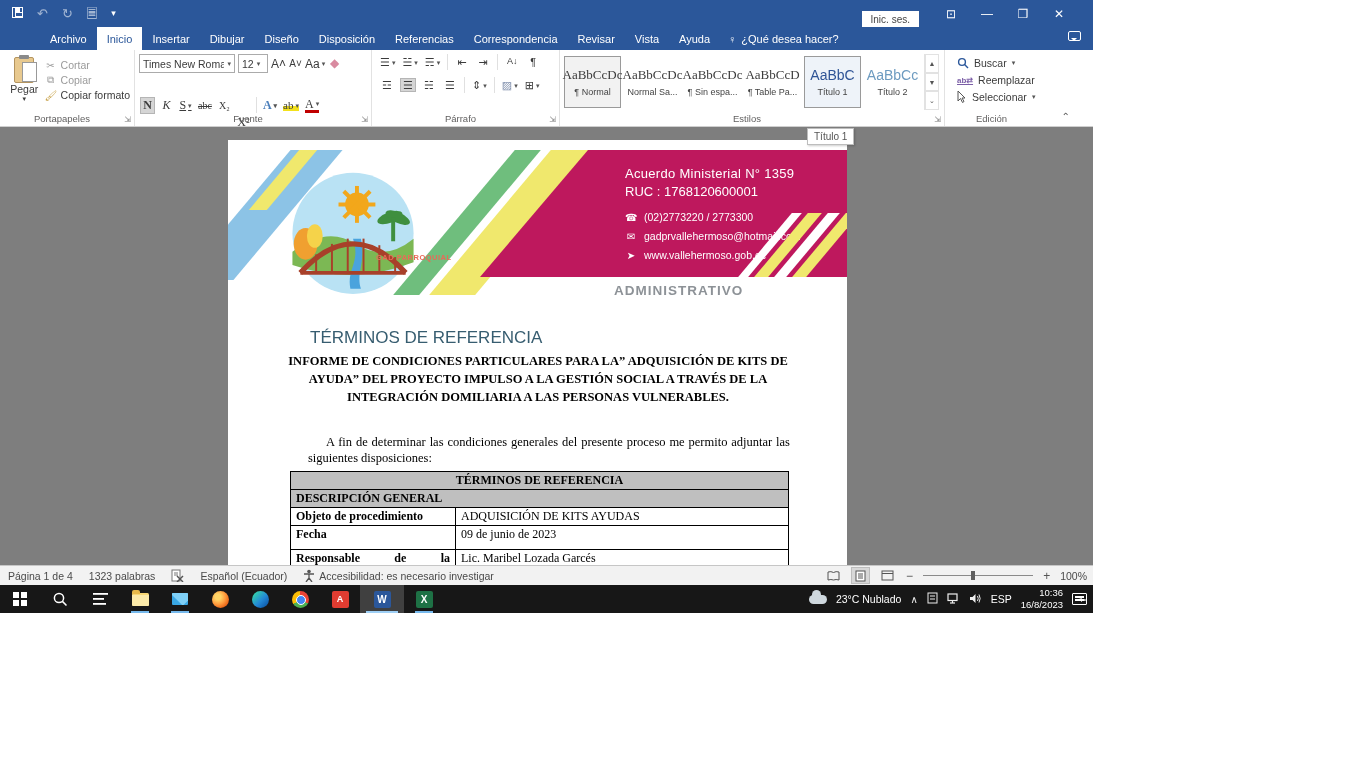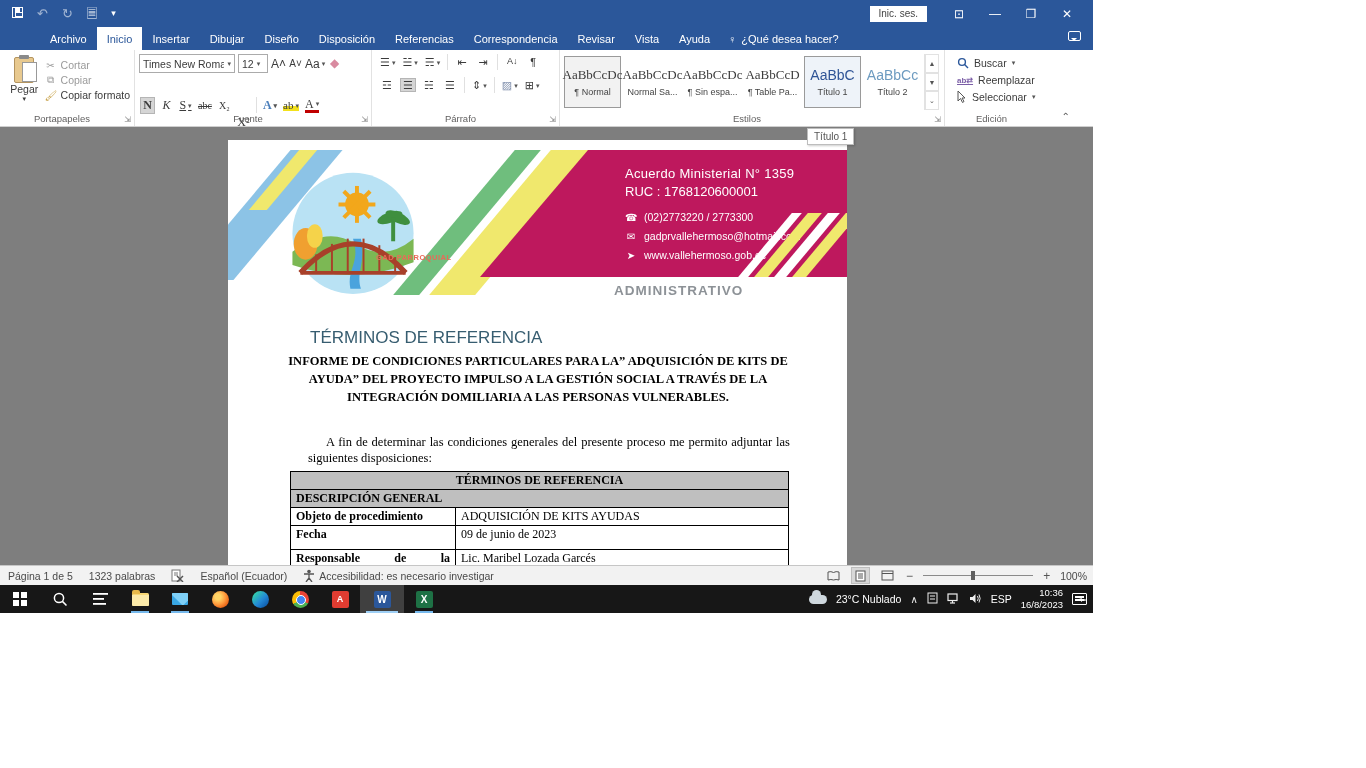--- a/index.html
+++ b/index.html
@@ -5,21 +5,21 @@
   * { box-sizing: border-box; margin:0; padding:0; }
   html,body { width:1366px; height:768px; background:#fff; font-family:"Liberation Sans",sans-serif; overflow:hidden; }
   .window { position:absolute; left:0; top:0; width:1093px; height:613px; background:#fff; }
 
   
   .titlebar { position:absolute; left:0; top:0; width:1093px; height:27px; background:#2b579a; color:#fff; display:flex; align-items:center; font-size:11px; }
   .qat { display:flex; align-items:center; gap:14px; padding-left:12px; }
   .qat .ic { font-size:13px; line-height:1; cursor:default; }
   .qat .dim { opacity:.55; }
   .title-text { position:absolute; left:0; right:0; text-align:center; font-size:11.5px; pointer-events:none; }
-  .tb-right { position:absolute; right:8px; top:0; height:27px; display:flex; align-items:center; gap:0; }
+  .tb-right { position:absolute; right:16px; top:0; height:27px; display:flex; align-items:flex-end; gap:0; }
   .signin { background:#fff; color:#444; font-size:10px; padding:2.5px 9px; margin-right:14px; cursor:pointer; }
   .winbtn { width:36px; height:27px; display:flex; align-items:center; justify-content:center; font-size:12px; cursor:pointer; }
   .floppy { width:11px; height:11px; border:1.5px solid #fff; display:inline-block; position:relative; }
   .floppy:before { content:""; position:absolute; left:2px; top:0; width:5px; height:3.5px; background:#fff; }
   .floppy:after { content:""; position:absolute; left:2px; bottom:0; width:5.5px; height:3.5px; border:1px solid #fff; }
 
   
   .tabrow { position:absolute; left:0; top:27px; width:1093px; height:23px; background:#2b579a; display:flex; align-items:stretch; color:#fff; font-size:11px;padding-left:40px; }
   .tab { padding:0 10px; display:flex; align-items:center; cursor:pointer; white-space:nowrap; }
   .tab.active { background:#fff; color:#2b579a; }
@@ -473,21 +473,21 @@
 
           </td>
         </tr>
       </tbody>
         </table>
     </div>
   </div>
 
   <div class="statusbar">
     <div class="sb-left">
-      <span class="sb-item">Página 1 de 5</span>
+      <span class="sb-item">Página 1 de 4</span>
       <span class="sb-item">1323 palabras</span>
       <span class="sb-item">
         <svg width="13" height="13" viewBox="0 0 13 13">
             <rect x="1" y="1" width="8" height="11" fill="#fff" stroke="#777"></rect>
             <line x1="3" y1="4" x2="7" y2="4" stroke="#777"></line>
             <line x1="3" y1="6" x2="7" y2="6" stroke="#777"></line>
             <line x1="6" y1="7" x2="12" y2="13" stroke="#555" stroke-width="1.4"></line>
             <line x1="12" y1="7" x2="6" y2="13" stroke="#555" stroke-width="1.4"></line>
           </svg>
       </span>

